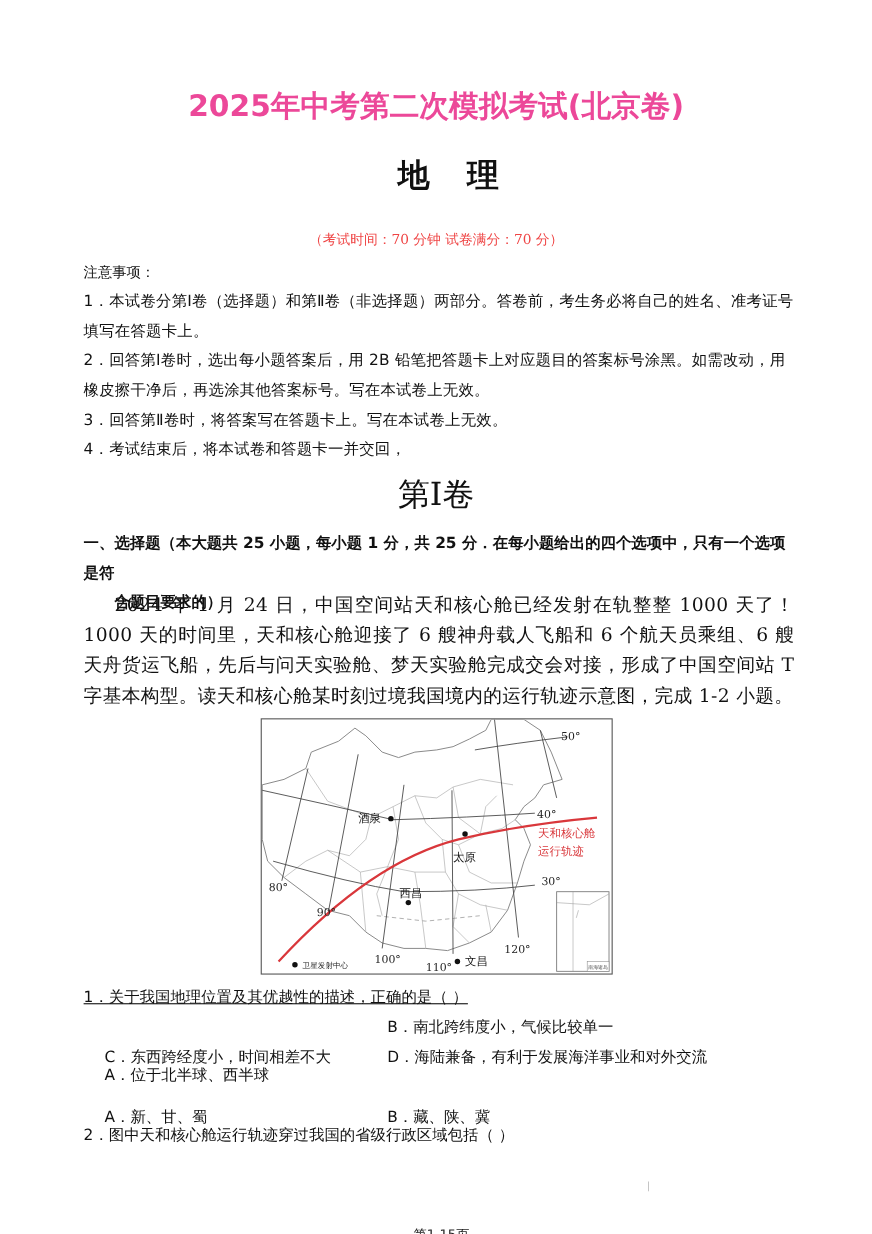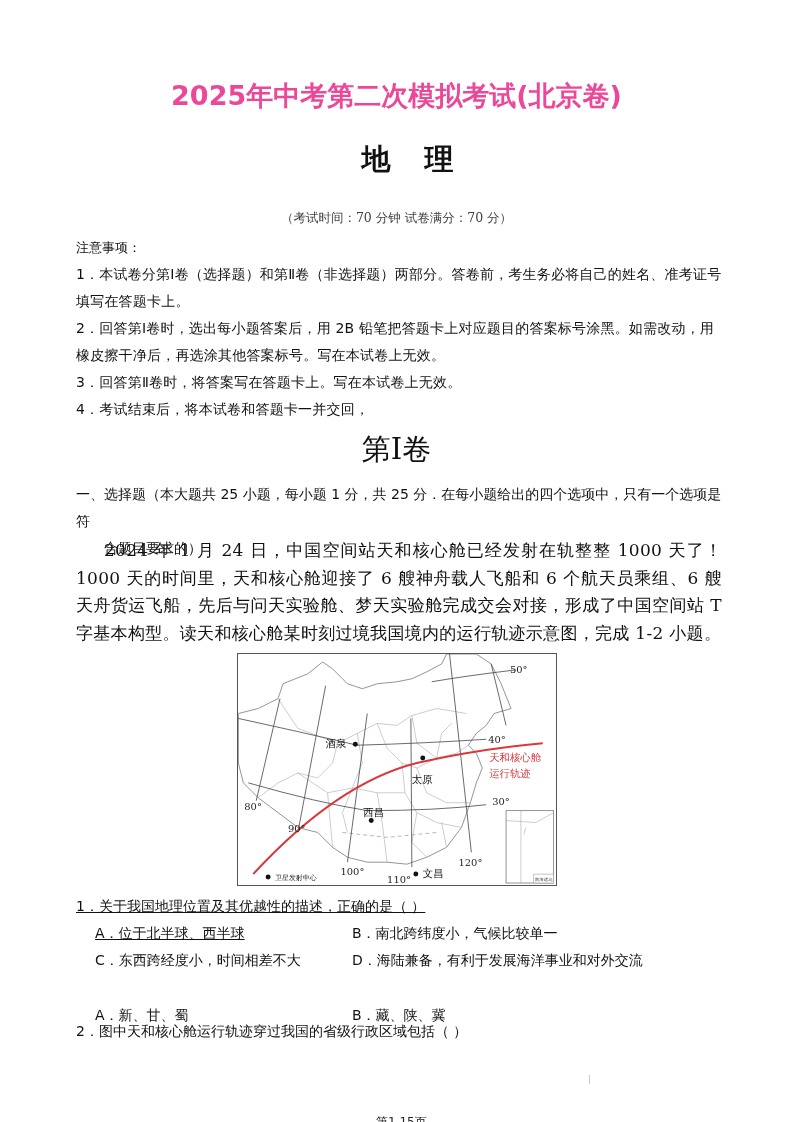--- a/index.html
+++ b/index.html
@@ -4,25 +4,25 @@
 <style>
   html, body { margin: 0; padding: 0; background: #ffffff; }
   body { width: 793px; height: 1122px; position: relative; overflow: hidden;
          font-family: "DejaVu Serif", "Liberation Serif", serif; color: #111; }
   .abs { position: absolute; }
   .title { left: 0; width: 793px; top: 78px; text-align: center; font-family: "DejaVu Sans", "Liberation Sans", sans-serif;
            font-size: 27px; font-weight: bold; letter-spacing: 0px; color: #ec4899; }
   .subject { left: 0; width: 793px; top: 140px; text-align: center; font-family: "DejaVu Sans", "Liberation Sans", sans-serif;
              font-size: 29px; font-weight: bold; word-spacing: 0; color: #111; margin-left: 11px; }
   .subject span { display: inline-block; margin: 0 17px; }
-  .examinfo { left: 0; width: 793px; top: 210px; text-align: center; font-size: 12.5px; color: #404040; }
+  .examinfo { left: 0; width: 793px; top: 210px; text-align: center; font-size: 12.5px; color: #ef4444; }
   .notice-head { left: 76px; top: 239px; font-size: 13px; font-family: "DejaVu Sans", sans-serif; }
   .para { left: 76px; width: 646px; font-size: 14px; line-height: 27px; font-family: "DejaVu Sans", "Liberation Sans", sans-serif; letter-spacing: 0.2px; }
   .vol-title { left: 0; width: 793px; top: 430px; text-align: center; font-size: 29px; color: #111; }
-  .section { left: 76px; width: 650px; font-size: 14px; line-height: 27px; font-weight: normal; font-family: "DejaVu Sans", sans-serif; }
+  .section { left: 76px; width: 650px; font-size: 14px; line-height: 27px; font-weight: bold; font-family: "DejaVu Sans", sans-serif; }
   .section .indent { padding-left: 28px; }
   .passage { left: 76px; width: 646px; font-size: 17px; line-height: 27.5px; text-indent: 28px; text-align: justify; letter-spacing: 0.3px; }
   .map { left: 237px; top: 653px; width: 320px; height: 233px; border: 1.5px solid #555; background: #fff; box-sizing: border-box; }
   .map svg { width: 100%; height: 100%; display: block; }
   .q { left: 76px; font-size: 14px; font-family: "DejaVu Sans", "Liberation Sans", sans-serif; }
   .opt { font-size: 14px; font-family: "DejaVu Sans", "Liberation Sans", sans-serif; }
   .footer { left: 376px; top: 1074px; font-size: 12px; font-family: "DejaVu Sans", sans-serif; color: #222; margin-top: 40px; }
   .faint { color: #bbb; font-size: 9px; font-family: "DejaVu Sans", sans-serif; }
 </style>
 </head>
@@ -95,21 +95,21 @@
     <text x="37" y="228" font-size="7" fill="#222" font-family="DejaVu Sans, sans-serif">卫星发射中心</text>
 
     <rect x="270" y="158" width="48" height="73" fill="#fff" stroke="#777" stroke-width="0.8"></rect>
     <path d="M270,168 L300,170 L318,160 M285,158 L285,231 M290,175 L288,182" fill="none" stroke="#999" stroke-width="0.5"></path>
     <rect x="298" y="222" width="20" height="9" fill="#fff" stroke="#888" stroke-width="0.5"></rect>
     <text x="299" y="229" font-size="4.5" fill="#555" font-family="DejaVu Sans, sans-serif">南海诸岛</text>
   </svg>
 </div>
 
 <div class="abs q" style="top:898px;text-decoration:underline;">1．关于我国地理位置及其优越性的描述，正确的是（    ）</div>
-<div class="abs opt" style="left:95px; top:925px;text-decoration:underline;">A．位于北半球、西半球</div>
+<div class="abs opt" style="left:95px; top:969px;">A．位于北半球、西半球</div>
 <div class="abs opt" style="left:352px; top:925px;">B．南北跨纬度小，气候比较单一</div>
 <div class="abs opt" style="left:95px; top:952px;">C．东西跨经度小，时间相差不大</div>
 <div class="abs opt" style="left:352px; top:952px;">D．海陆兼备，有利于发展海洋事业和对外交流</div>
 
 <div class="abs q" style="top:979px;margin-top:44px;">2．图中天和核心舱运行轨迹穿过我国的省级行政区域包括（    ）</div>
 <div class="abs opt" style="left:95px; top:1007px;">A．新、甘、蜀</div>
 <div class="abs opt" style="left:352px; top:1007px;">B．藏、陕、冀</div>
 
 <div class="abs footer">第1  15页</div>
 <div class="abs faint" style="left:588px; top:1074px;">|</div>

